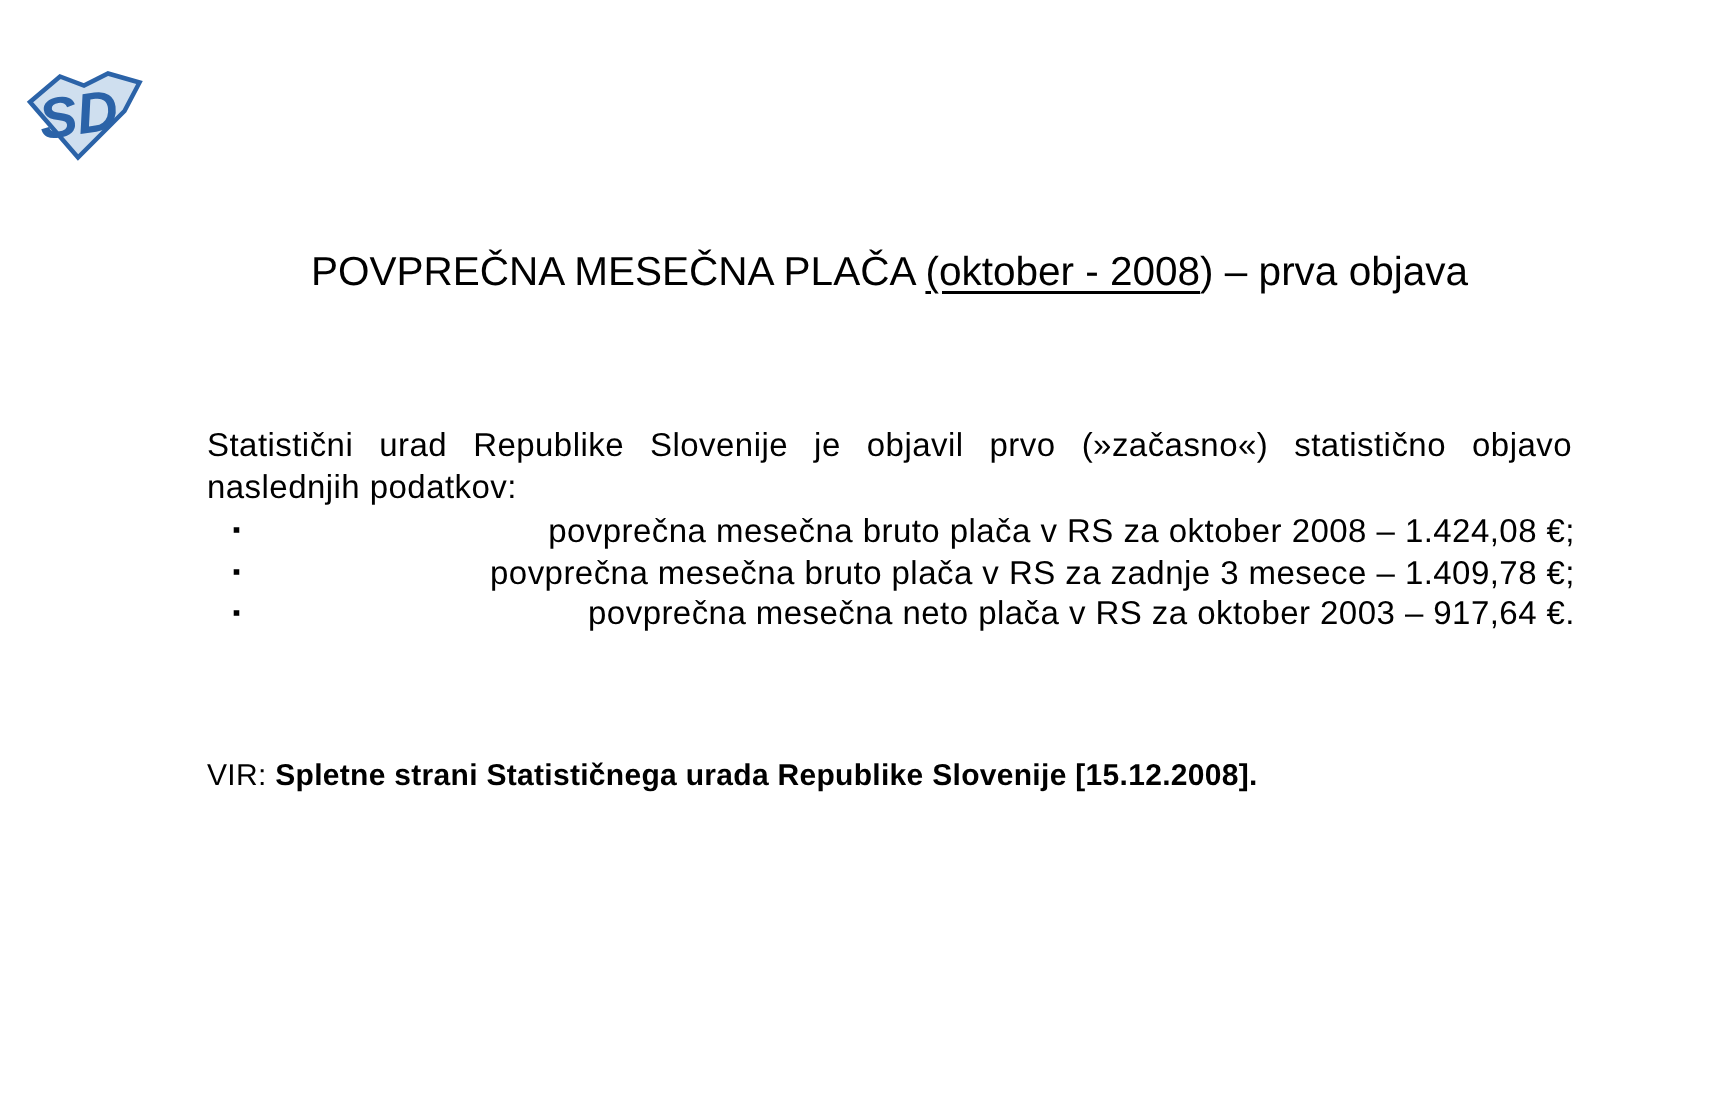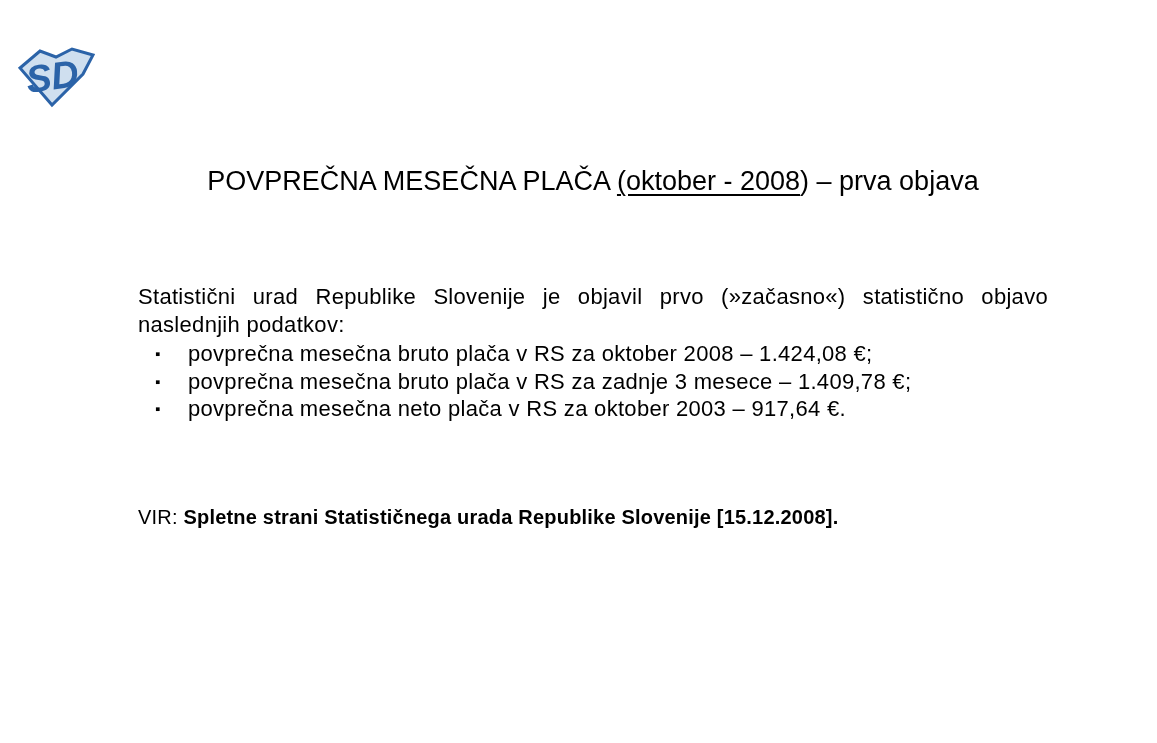--- a/index.html
+++ b/index.html
@@ -62,21 +62,21 @@
     font-size: 22px;
     line-height: 27.5px;
     letter-spacing: 0.3px;
   }
   .bullet-marker {
     width: 33px;
     flex: 0 0 33px;
     font-size: 15px;
     line-height: 27.5px;
   }
-  .bullet-text { flex: 1; }
+  .bullet-text { flex: 1; text-align: right; }
 
   .source {
     position: absolute;
     left: 138px;
     top: 505px;
     width: 910px;
     font-size: 20px;
     line-height: 24px;
     letter-spacing: 0.2px;
   }

